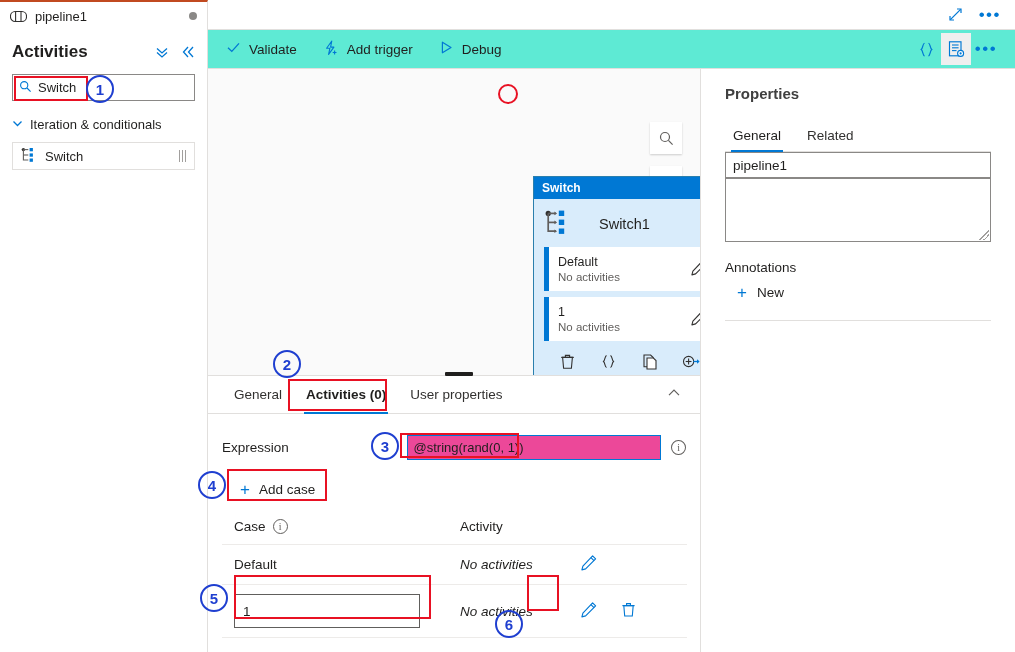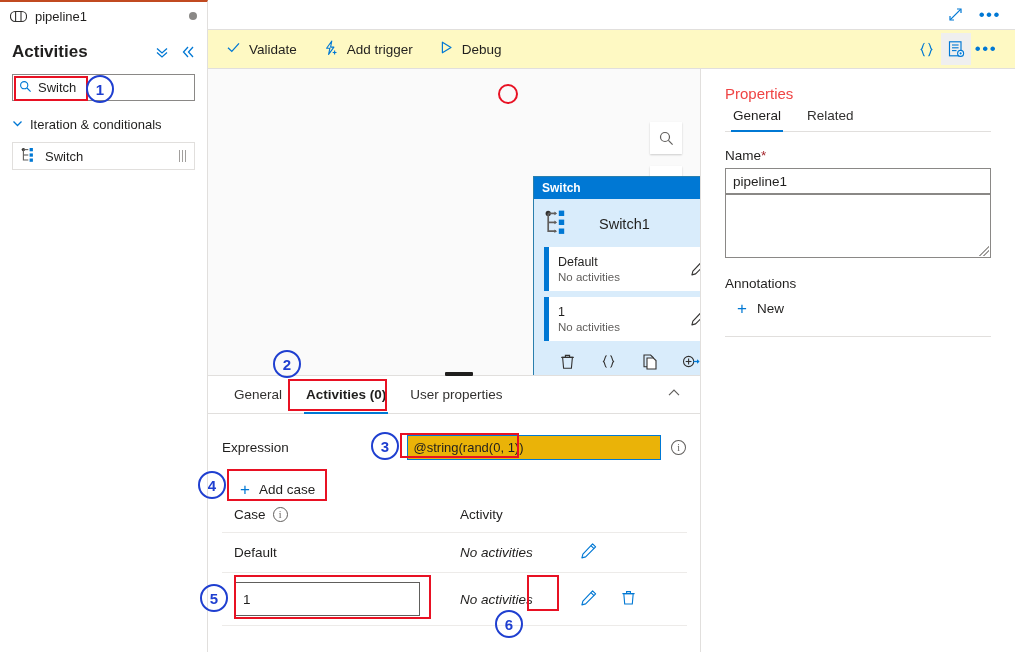--- a/index.html
+++ b/index.html
@@ -62,21 +62,21 @@
     margin:10px 12px 0 12px; height:28px; border:1px solid #e1dfdd;
     display:flex; align-items:center; gap:8px; padding:0 8px; background:#fff;
   }
   .activity-item .label { font-size:13px; color:#201f1e; }
   .drag-bars { margin-left:auto; display:flex; gap:2px; }
   .drag-bars i { display:block; width:1px; height:12px; background:#a19f9d; }
 
   
   .cmdbar {
     position:absolute; left:208px; top:30px; width:807px; height:39px;
-    background:#fef9c3; border-bottom:1px solid #e1dfdd;
+    background:#5eead4; border-bottom:1px solid #e1dfdd;
     display:flex; align-items:center; padding:0 14px 0 18px;
   }
   .cmd {
     display:flex; align-items:center; gap:8px; height:39px; padding:0 12px 0 0;
     margin-right:14px; font-size:13.5px; color:#201f1e;
   }
   .cmdbar-right { margin-left:auto; display:flex; align-items:center; height:39px; }
   .cmd-icon-btn {
     width:30px; height:32px; display:flex; align-items:center; justify-content:center;
   }
@@ -157,35 +157,35 @@
   .ptab.selected::after {
     content:""; position:absolute; left:10px; right:10px; bottom:-1px; height:2px;
     background:#0078d4;
   }
   .tabrow .collapse { margin-left:auto; display:flex; align-items:center; padding-right:4px; }
 
   .panel-body { padding:14px 14px 0 14px; position:relative; }
   .expr-row { display:flex; align-items:center; height:26px; margin:6px 0 0 0; }
   .expr-label { font-size:13.5px; color:#201f1e; width:190px; }
   .expr-input {
-    width:262px; height:25px; border:1px solid #0078d4; background:#eab308;
+    width:262px; height:25px; border:1px solid #0078d4; background:#ec4899;
     display:flex; align-items:center; padding:0 6px; font-size:13px; color:#201f1e;
   }
   .info-i {
     margin-left:10px; width:15px;height:15px;border:1px solid #605e5c;border-radius:50%;
     display:flex;align-items:center;justify-content:center;font-size:10px;color:#605e5c;
     font-family:"Liberation Serif", serif;
   }
   .addcase {
     display:inline-flex; align-items:center; gap:9px; margin:18px 0 0 12px;
     font-size:13.5px; color:#201f1e; padding:4px 6px;
   }
   .plus-blue { color:#0078d4; font-size:17px; line-height:14px; font-weight:300; }
 
-  table.cases { width:465px; border-collapse:collapse; margin-top:6px; }
+  table.cases { width:465px; border-collapse:collapse; margin-top:18px; }
   table.cases th {
     text-align:left; font-weight:400; font-size:13.5px; color:#201f1e;
     padding:0 0 10px 12px; border-bottom:1px solid #edebe9;
   }
   table.cases th .hdr { display:flex; align-items:center; gap:7px; }
   table.cases td {
     padding:9px 0 9px 12px; border-bottom:1px solid #edebe9; font-size:13.5px;
     color:#201f1e; vertical-align:middle;
   }
   td.col-case { width:226px; }
@@ -195,21 +195,21 @@
     width:186px; height:34px; border:1px solid #605e5c; background:#fff;
     display:flex; align-items:center; padding:0 8px; font-size:13.5px; color:#201f1e;
   }
   .row-actions { display:flex; align-items:center; gap:22px; }
 
   
   .props {
     position:absolute; left:700px; top:69px; width:315px; height:583px;
     background:#fff; border-left:1px solid #e1dfdd; padding:16px 24px 0 24px;
   }
-  .props-title { font-size:15px; font-weight:400; color:#ef4444; margin-bottom:0; }
+  .props-title { font-size:15px; font-weight:700; color:#404040; margin-bottom:20px; }
   .props-tabs { display:flex; gap:10px; border-bottom:1px solid #e1dfdd; }
   .props-tab {
     padding:6px 8px 8px 8px; font-size:13.5px; color:#323130; position:relative;
   }
   .props-tab.selected { color:#201f1e; }
   .props-tab.selected::after {
     content:""; position:absolute; left:6px; right:6px; bottom:-1px; height:2px; background:#0078d4;
   }
   .field-label { font-size:13.5px; color:#201f1e; margin:16px 0 5px 0; }
   .req { color:#a4262c; }
@@ -568,23 +568,20 @@
     </div>
   </div>
 
   <div class="props">
     <div class="props-title">Properties</div>
     <div class="props-tabs">
       <div class="props-tab selected">General</div>
       <div class="props-tab">Related</div>
     </div>
 
-    <div class="field-label">
-      <span>Name</span><span class="req">*</span>
-    </div>
     <div class="text-input">pipeline1</div>
 
     <div class="textarea">
       <span class="grip"></span>
     </div>
 
     <div class="annot-head">Annotations</div>
     <div class="annot-new">
       <span class="plus-blue">+</span>
       <span>New</span>

